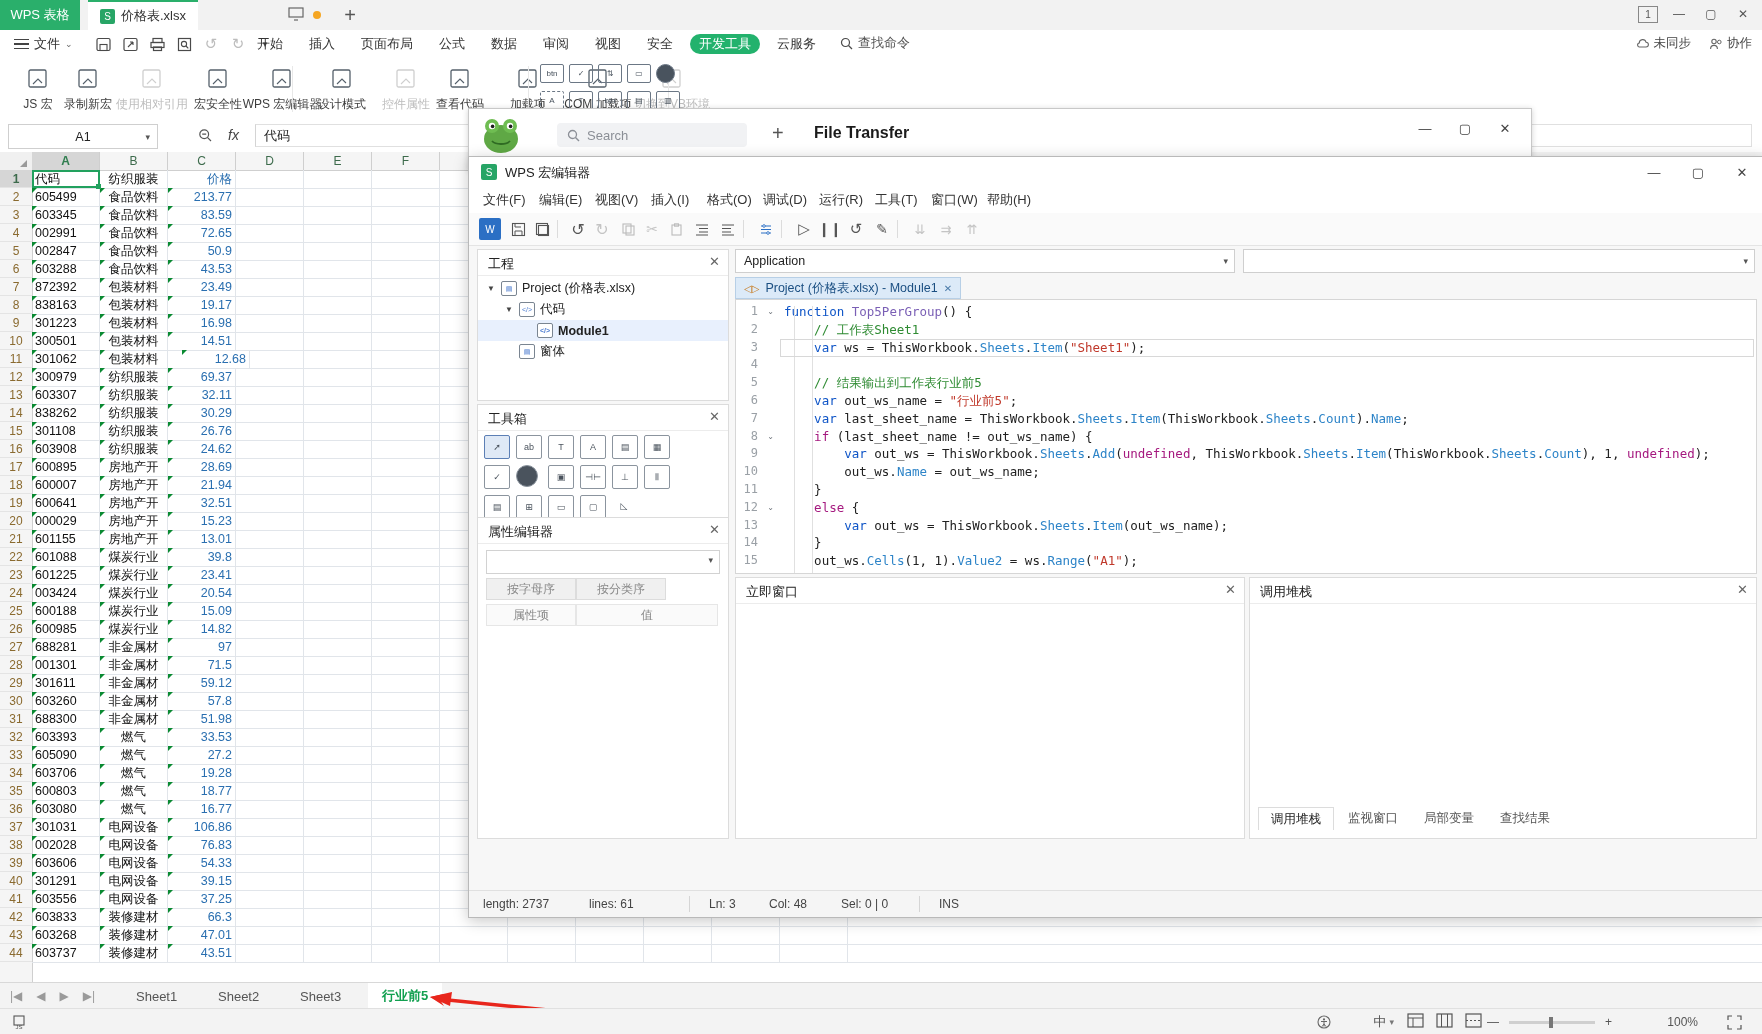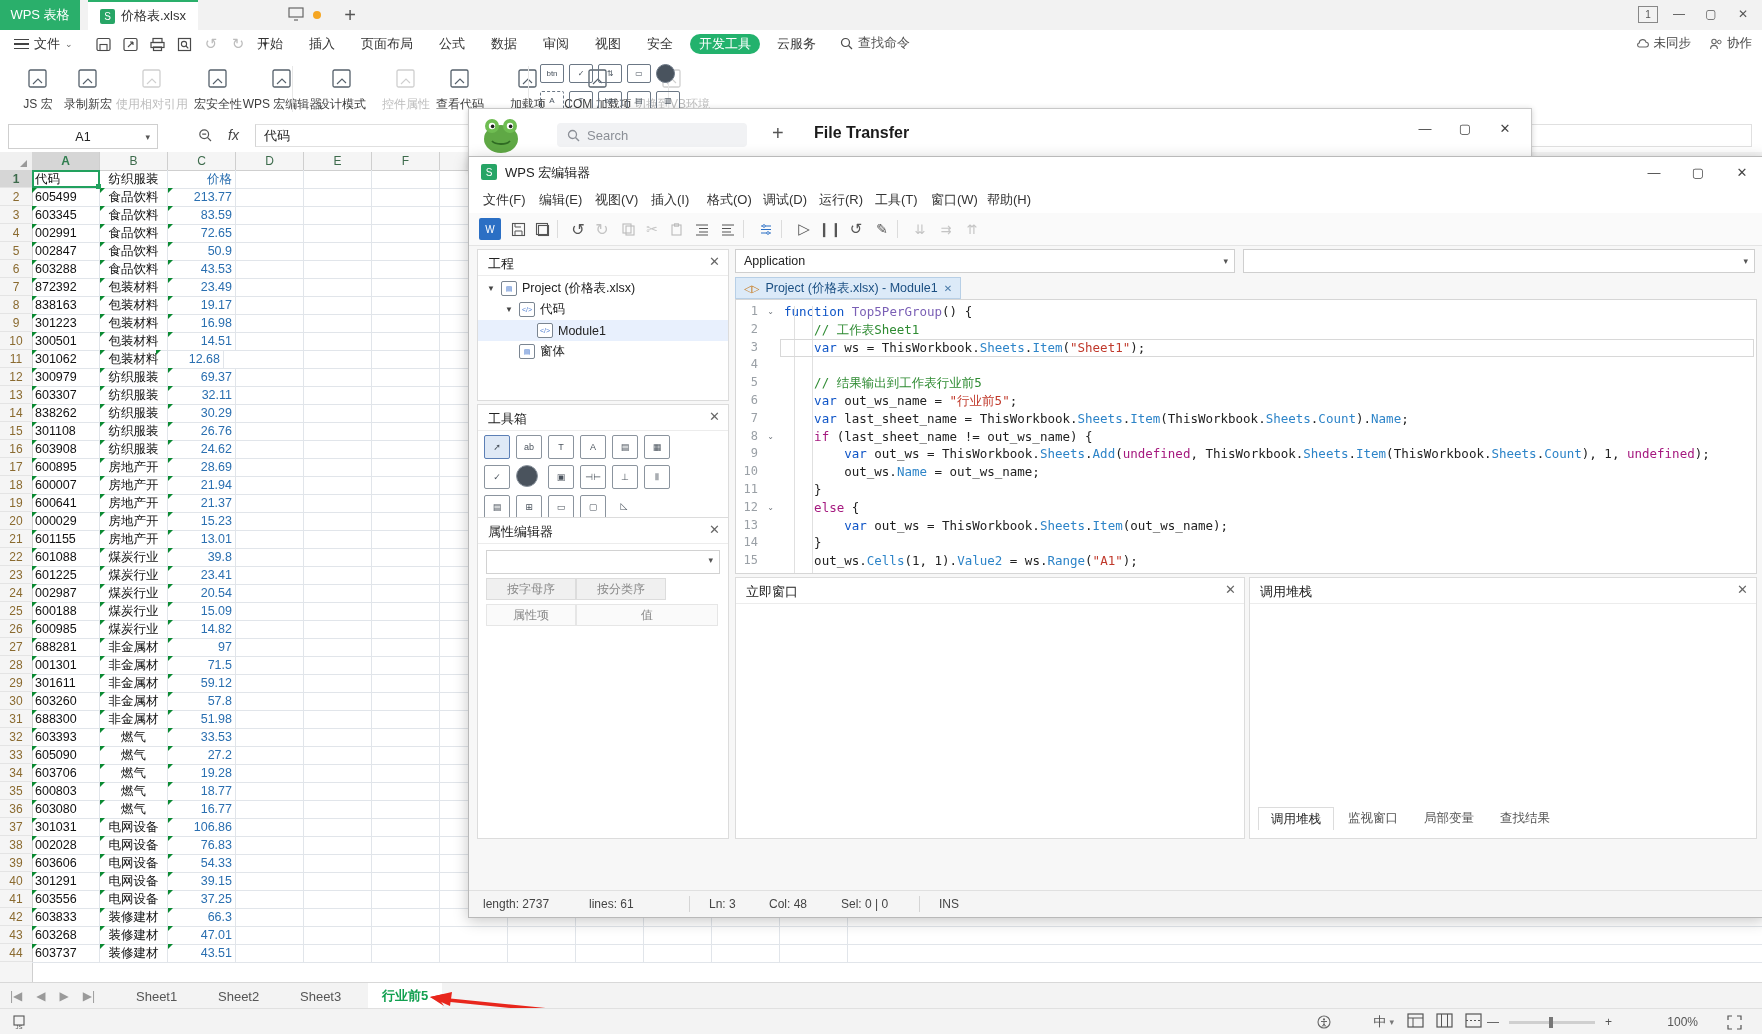--- a/index.html
+++ b/index.html
@@ -825,21 +825,21 @@
       </div>
       <div class="cellrow" style="top: 180px;">
         <div class="cell" style="left: 0px; width: 68px;">
           <span class="mark"></span>
           <span>301062</span>
         </div>
         <div class="cell" style="left: 68px; width: 68px; justify-content: center;">
           <span class="mark"></span>
           <span>包装材料</span>
         </div>
-        <div class="cell num" style="left: 124px; width: 68px;">
+        <div class="cell num" style="left: 150px; width: 68px;">
           <span class="mark"></span>
           <span>12.68</span>
         </div>
         <div class="cell" style="left: 204px; width: 68px;"></div>
         <div class="cell" style="left: 272px; width: 68px;"></div>
         <div class="cell" style="left: 340px; width: 68px;"></div>
         <div class="cell" style="left: 408px; width: 68px;"></div>
         <div class="cell" style="left: 476px; width: 68px;"></div>
         <div class="cell" style="left: 544px; width: 68px;"></div>
         <div class="cell" style="left: 612px; width: 68px;"></div>
@@ -1011,21 +1011,21 @@
         <div class="cell" style="left: 0px; width: 68px;">
           <span class="mark"></span>
           <span>600641</span>
         </div>
         <div class="cell" style="left: 68px; width: 68px; justify-content: center;">
           <span class="mark"></span>
           <span>房地产开</span>
         </div>
         <div class="cell num" style="left: 136px; width: 68px;">
           <span class="mark"></span>
-          <span>21.37</span>
+          <span>32.51</span>
         </div>
         <div class="cell" style="left: 204px; width: 68px;"></div>
         <div class="cell" style="left: 272px; width: 68px;"></div>
         <div class="cell" style="left: 340px; width: 68px;"></div>
         <div class="cell" style="left: 408px; width: 68px;"></div>
         <div class="cell" style="left: 476px; width: 68px;"></div>
         <div class="cell" style="left: 544px; width: 68px;"></div>
         <div class="cell" style="left: 612px; width: 68px;"></div>
         <div class="cell" style="left: 680px; width: 68px;"></div>
         <div class="cell" style="left: 748px; width: 68px;"></div>
@@ -1118,21 +1118,21 @@
         <div class="cell" style="left: 408px; width: 68px;"></div>
         <div class="cell" style="left: 476px; width: 68px;"></div>
         <div class="cell" style="left: 544px; width: 68px;"></div>
         <div class="cell" style="left: 612px; width: 68px;"></div>
         <div class="cell" style="left: 680px; width: 68px;"></div>
         <div class="cell" style="left: 748px; width: 68px;"></div>
       </div>
       <div class="cellrow" style="top: 414px;">
         <div class="cell" style="left: 0px; width: 68px;">
           <span class="mark"></span>
-          <span>002987</span>
+          <span>003424</span>
         </div>
         <div class="cell" style="left: 68px; width: 68px; justify-content: center;">
           <span class="mark"></span>
           <span>煤炭行业</span>
         </div>
         <div class="cell num" style="left: 136px; width: 68px;">
           <span class="mark"></span>
           <span>20.54</span>
         </div>
         <div class="cell" style="left: 204px; width: 68px;"></div>
@@ -1826,21 +1826,21 @@
         <div class="tnode" style="padding-left: 8px;">
           <span class="tri">▼</span>
           <span class="tico">▤</span>
           <span>Project (价格表.xlsx)</span>
         </div>
         <div class="tnode" style="padding-left: 26px;">
           <span class="tri">▼</span>
           <span class="tico">&lt;/&gt;</span>
           <span>代码</span>
         </div>
-        <div class="tnode sel" style="padding-left: 44px;">
+        <div class="tnode sel" style="padding-left: 44px; font-weight: bold;">
           <span class="tri"></span>
           <span class="tico">&lt;/&gt;</span>
           <span>Module1</span>
         </div>
         <div class="tnode" style="padding-left: 26px;">
           <span class="tri"></span>
           <span class="tico">▤</span>
           <span>窗体</span>
         </div>
       </div>

